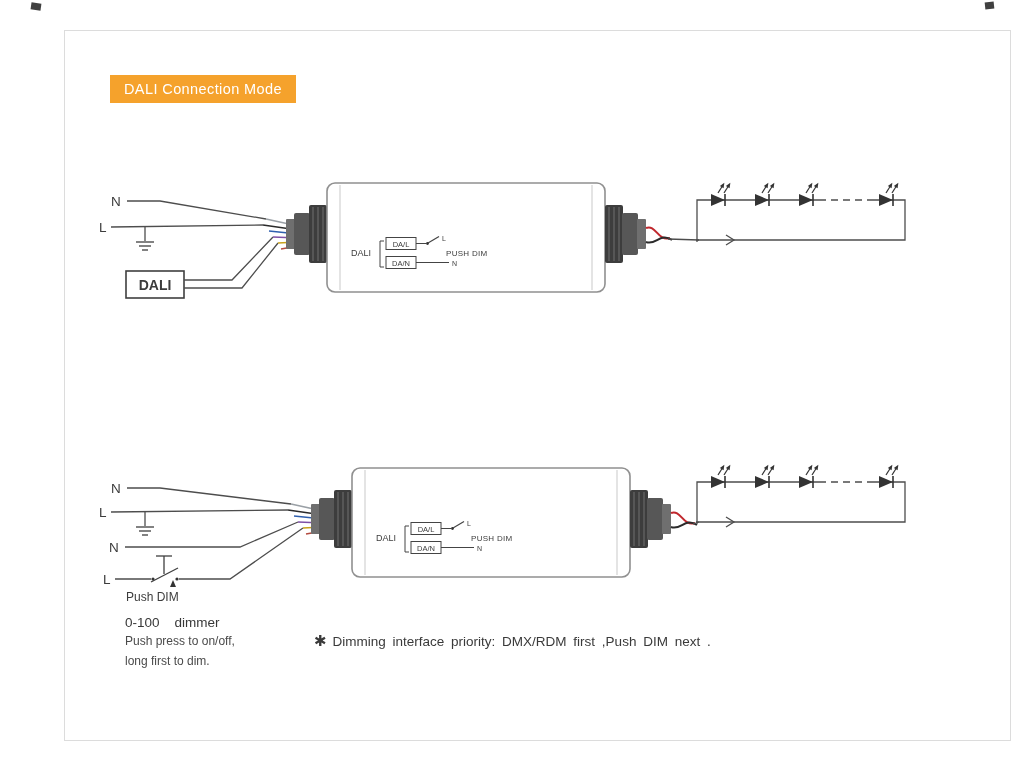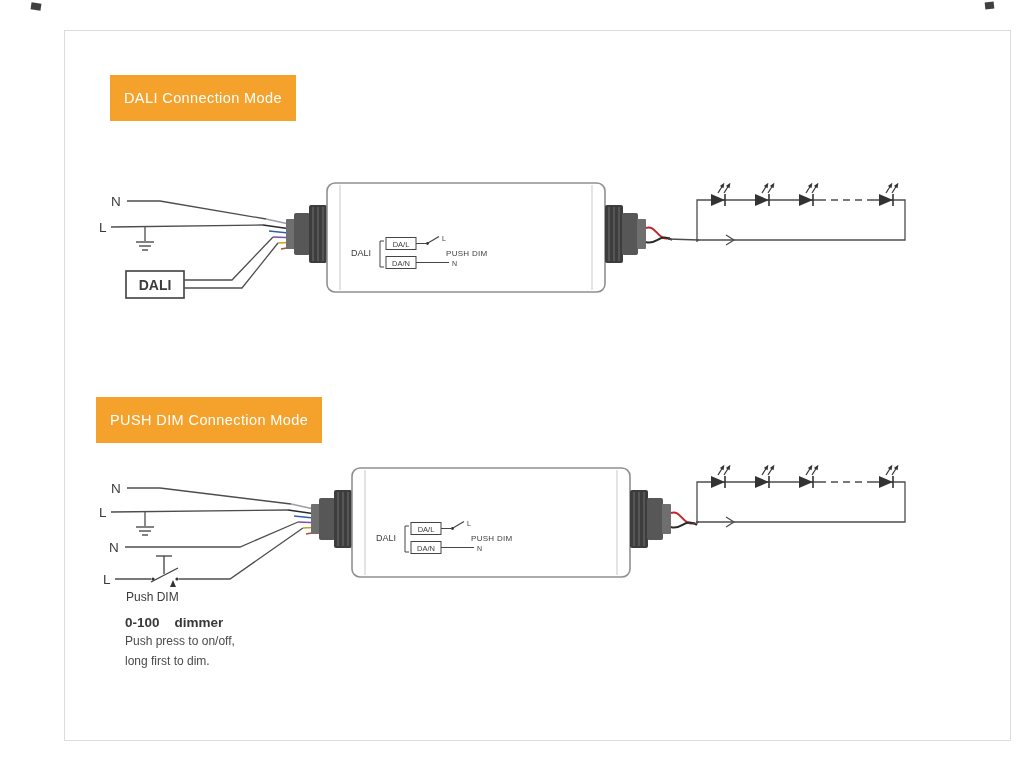--- a/index.html
+++ b/index.html
@@ -6,49 +6,48 @@
   #page {
     position:relative; width:1024px; height:768px; background:#ffffff;
     font-family:"Liberation Sans","DejaVu Sans",sans-serif; overflow:hidden;
   }
   #frame {
     position:absolute; left:64px; top:30px; width:945px; height:709px;
     border:1px solid #dcdcdc;
   }
   .banner {
     position:absolute; background:#f5a22c; color:#ffffff;
-    font-size:14.5px; letter-spacing:0.4px; padding:15px 14px; line-height:16px;
+    font-size:14.5px; letter-spacing:0.4px; padding:6px 14px; line-height:16px;
     white-space:nowrap;
   }
   #banner-dali { left:110px; top:75px; }
   #banner-push { left:96px; top:397px; }
   svg.stage { position:absolute; left:0; top:0; }
   svg text { font-family:"Liberation Sans","DejaVu Sans",sans-serif; fill:#3c3c3c; }
   .lbl { font-size:13.5px; }
   .wire { fill:none; stroke:#4d4d4d; stroke-width:1.3; }
   .overlay { position:absolute; color:#3a3a3a; }
   #dimmer-block { left:125px; top:615px; }
-  #dimmer-range { font-size:13.5px; white-space:pre; color:#383838;font-weight:bold; }
+  #dimmer-range { font-size:13.5px; white-space:pre; color:#383838; }
   .dimmer-line { font-size:12px; color:#4a4a4a; line-height:18px; margin-top:2px; }
   #priority-note { left:314px; top:632px; font-size:13.5px; word-spacing:3px; }
   #priority-note .star { font-size:15px; margin-right:6px; }
   .artifact { position:absolute; background:#1f1f1f; opacity:.85; }
   #art-left { left:31px; top:3px; width:10px; height:7px; transform:rotate(8deg); }
   #art-right { left:985px; top:2px; width:9px; height:7px; transform:rotate(-6deg); }
 </style>
 </head>
 <body>
 
 <div id="page">
   <div id="frame"></div>
   <div class="artifact" id="art-left"></div>
   <div class="artifact" id="art-right"></div>
 
   <div class="banner" id="banner-dali">DALI Connection Mode</div>
-  <div class="banner" id="banner-push">PUSH DIM Connection Mode</div>
 
   <svg class="stage" width="1024" height="768" viewBox="0 0 1024 768">
     <defs>
 
       <g id="emit">
         <line x1="0" y1="0" x2="0" y2="-8" stroke="#333" stroke-width="1.2"></line>
         <path d="M0,-12 L2.2,-7 L-2.2,-7 Z" fill="#333" stroke="none"></path>
       </g>
 
       <g id="led">
@@ -173,13 +172,16 @@
       <use href="#chain" transform="translate(0,282)"></use>
     </g>
   </svg>
 
   <div class="overlay" id="dimmer-block">
     <div id="dimmer-range">0-100    dimmer</div>
     <div class="dimmer-line">Push press to on/off,</div>
     <div class="dimmer-line">long first to dim.</div>
   </div>
 
+  <div class="overlay" id="priority-note">
+    <span class="star">✱</span><span>Dimming interface priority: DMX/RDM first ,Push DIM next .</span>
+  </div>
 </div>
 
 </body></html>

